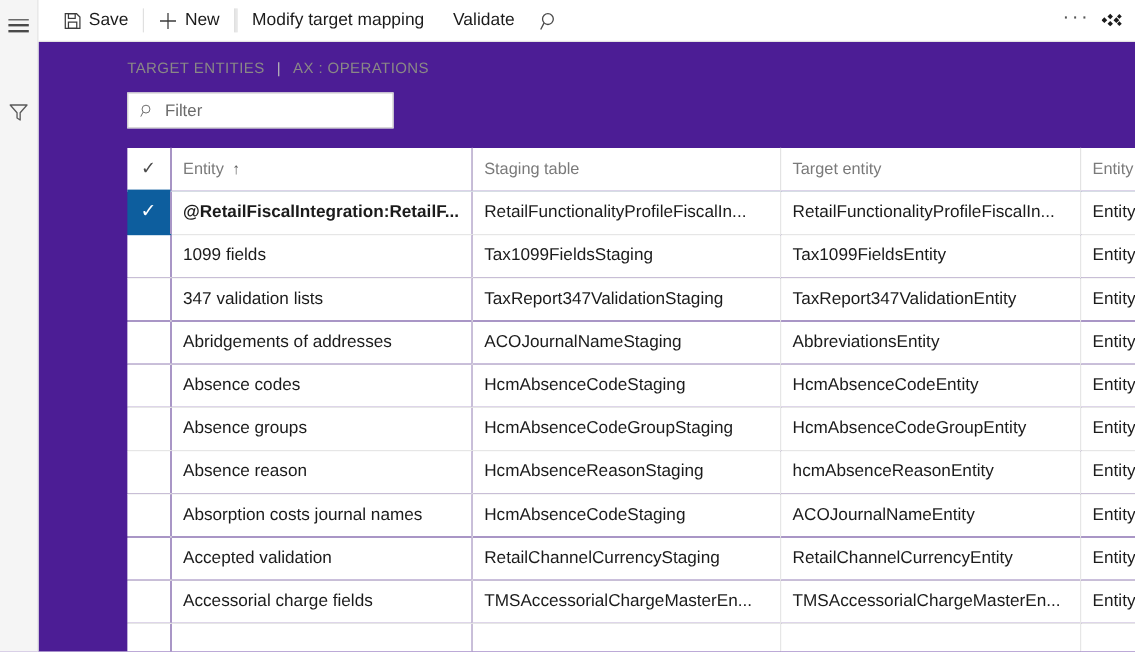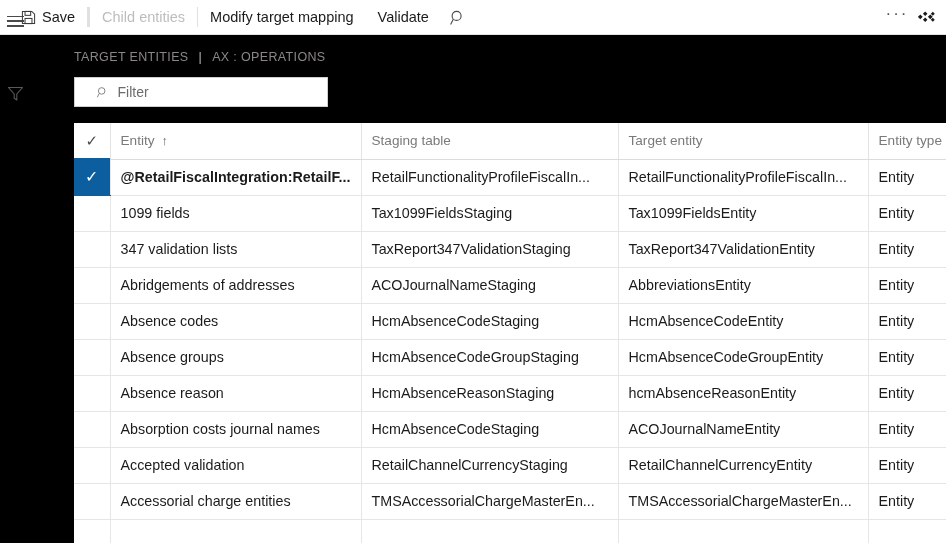--- a/index.html
+++ b/index.html
@@ -13,21 +13,21 @@
     background: #ffffff;
     font-family: "Liberation Sans", sans-serif;
     -webkit-font-smoothing: antialiased;
   }
 
   #app {
     position: relative;
     width: 946px;
     height: 543px;
     display: flex;
-    flex-direction: column;
+    flex-direction: row;
     background: #ffffff;
   }
 
   
   .left-rail {
     width: 31px;
     min-width: 31px;
     height: 543px;
     background: #f5f5f5;
     border-right: 1px solid #e6e6e6;
@@ -143,21 +143,21 @@
     align-items: center;
     justify-content: center;
     width: 34px;
     height: 35px;
     cursor: pointer;
   }
 
   
   .page-body {
     flex: 1;
-    background: #000000;
+    background: #4c1d95;
     padding: 0 0 0 16px;
     box-sizing: border-box;
     min-height: 0;
     display: flex;
     flex-direction: column;
   }
 
   .breadcrumb {
     display: flex;
     align-items: center;
@@ -168,28 +168,28 @@
     color: #8a8886;
     white-space: nowrap;
   }
   .breadcrumb .crumb { cursor: pointer; }
   .breadcrumb .crumb-sep { color: #b9b9b9; padding: 0 2px; }
 
   .filter-row {
     padding: 13px 0 0 58px;
   }
   .filter-box {
-    width: 254px;
+    width: 222px;
     height: 30px;
     border: 1px solid #cfcfcf;
     background: #ffffff;
     display: flex;
     align-items: center;
     gap: 8px;
-    padding: 0 21px;
+    padding: 0 9px;
     box-sizing: border-box;
   }
   .filter-input {
     border: 0;
     outline: none;
     font-size: 14px;
     font-family: "Liberation Sans", sans-serif;
     color: #333;
     background: transparent;
     width: 100%;
@@ -333,29 +333,34 @@
             <path d="M1.5 1.5 H11.5 L14.5 4.5 V14.5 H1.5 Z" fill="none" stroke="#3b3b3b" stroke-width="1.1"></path>
             <rect x="4.3" y="1.5" width="6" height="4.2" fill="none" stroke="#3b3b3b" stroke-width="1.1"></rect>
             <rect x="4.3" y="9" width="7.4" height="5.5" fill="none" stroke="#3b3b3b" stroke-width="1.1"></rect>
           </svg>
         </span>
         <span class="cmd-label">Save</span>
       </div>
 
       <div class="cmd-sep"></div>
 
+      <div class="cmd">
+        <span class="cmd-icon">
+          <svg width="17" height="17" viewBox="0 0 18 18">
+            <path d="M9 1.5 V16.5 M1.5 9 H16.5" stroke="#3b3b3b" stroke-width="1.2" fill="none"></path>
+          </svg>
+        </span>
+        <span class="cmd-label">New</span>
+      </div>
 
       <div class="cmd-sep"></div>
 
 
       <div class="cmd-sep"></div>
 
-      <div class="cmd disabled">
-        <span class="cmd-label">Child entities</span>
-      </div>
 
       <div class="cmd-sep"></div>
 
       <div class="cmd">
         <span class="cmd-label">Modify target mapping</span>
       </div>
 
       <div class="cmd">
         <span class="cmd-label">Validate</span>
       </div>
@@ -502,21 +507,21 @@
               </tr>
               <tr>
                 <td class="td-check"></td>
                 <td class="td-entity">Accepted validation</td>
                 <td>RetailChannelCurrencyStaging</td>
                 <td>RetailChannelCurrencyEntity</td>
                 <td>Entity</td>
               </tr>
               <tr>
                 <td class="td-check"></td>
-                <td class="td-entity">Accessorial charge entities</td>
+                <td class="td-entity">Accessorial charge fields</td>
                 <td>TMSAccessorialChargeMasterEn...</td>
                 <td>TMSAccessorialChargeMasterEn...</td>
                 <td>Entity</td>
               </tr>
               <tr>
                 <td class="td-check"></td>
                 <td class="td-entity"></td>
                 <td></td>
                 <td></td>
                 <td></td>

